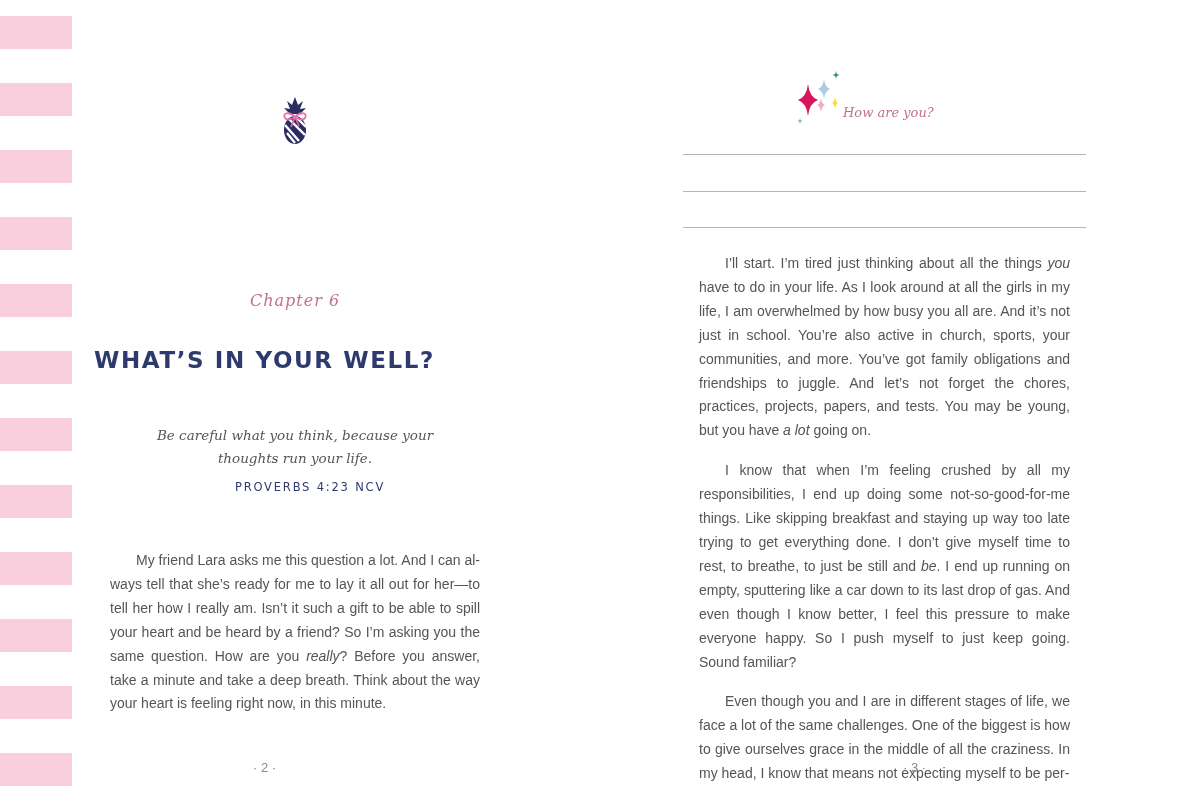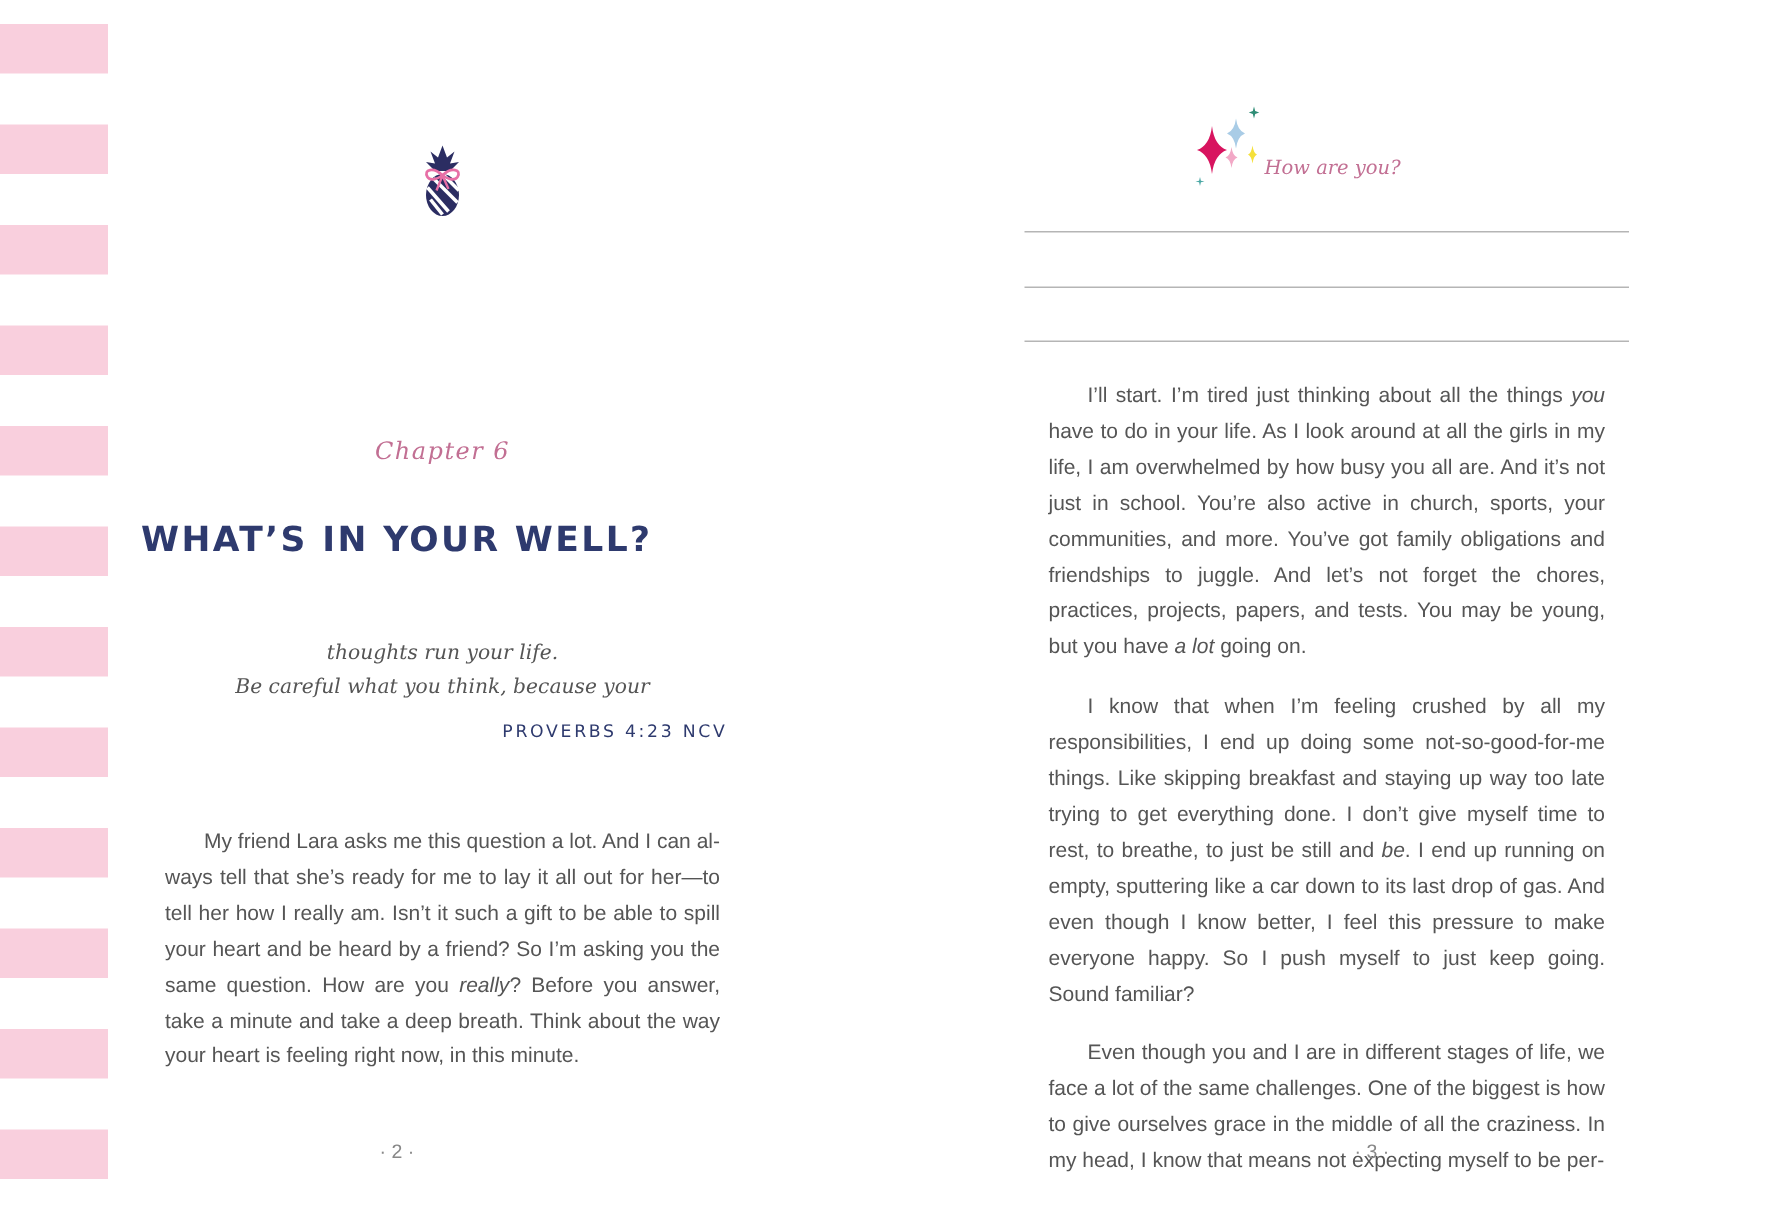--- a/index.html
+++ b/index.html
@@ -10,21 +10,21 @@
   .right-page { left: 590px; width: 590px; }
 
   .pineapple { position: absolute; left: 279px; top: 95px; width: 32px; height: 52px; }
 
   .chapter-label { position: absolute; left: 94px; width: 402px; top: 291px; text-align: center;
     font-family: "DejaVu Serif", serif; font-style: italic; font-size: 16px; color: #c26f93; letter-spacing: 1px; }
   .chapter-title { position: absolute; left: 94px; width: 402px; top: 347px; text-align: left;
     font-family: "DejaVu Sans", sans-serif; font-weight: bold; font-size: 23px; color: #2e3a6e; letter-spacing: 1.6px; }
   .epigraph { position: absolute; left: 94px; width: 402px; top: 424px; text-align: center;
     font-family: "DejaVu Serif", serif; font-style: italic; font-size: 13.5px; color: #555; line-height: 23px; }
-  .epigraph-ref { position: absolute; left: 83px; width: 402px; top: 480px; text-align: right;
+  .epigraph-ref { position: absolute; left: 109px; width: 402px; top: 480px; text-align: center;
     font-family: "DejaVu Sans", sans-serif; font-size: 11.5px; color: #2e3a6e; letter-spacing: 1.8px; }
 
   .body-text { position: absolute; font-family: "Liberation Sans", sans-serif; font-size: 14px; color: #555;
     line-height: 23.9px; text-align: justify; }
   .body-text p { margin: 16px; text-indent: 26px; }
   .body-text p.noindent { text-indent: 0; }
   .lead { font-family: "DejaVu Sans", sans-serif; font-weight: bold; color: #2e3a6e; font-size: 12.5px; }
   .left-body { left: 94px; width: 402px; top: 533px; }
   .right-body { left: 683px; width: 403px; top: 236px; }
 
@@ -62,22 +62,22 @@
     <path d="M10 24 L26 40" stroke="#fff" stroke-width="2.4"></path>
     <path d="M17 22 L27 32" stroke="#fff" stroke-width="2.4"></path>
     <path d="M16 22 C10 16 3 18 6 23 C8 26 13 24 16 22 C19 24 24 26 26 23 C29 18 22 16 16 22 Z" fill="none" stroke="#e76fa6" stroke-width="1.8"></path>
     <path d="M16 22 L12 32 M16 22 L20 31" stroke="#e76fa6" stroke-width="1.6"></path>
   </svg>
 
   <div class="chapter-label">Chapter 6</div>
   <div class="chapter-title">WHAT’S IN YOUR WELL?</div>
 
   <div class="epigraph">
+    <div>Be careful what you think, because your</div>
     <div>thoughts run your life.</div>
-    <div>Be careful what you think, because your</div>
   </div>
   <div class="epigraph-ref">PROVERBS 4:23 NCV</div>
 
   <div class="body-text left-body">
     <p><span>My friend Lara asks me this question a lot. And I can al­ways tell that she’s ready for me to lay it all out for her—to tell her how I really am. Isn’t it such a gift to be able to spill your heart and be heard by a friend? So I’m asking you the same question. How are you </span><em>really</em><span>? Before you answer, take a minute and take a deep breath. Think about the way your heart is feeling right now, in this minute.</span></p>
   </div>
 
   <div class="folio" style="left:253px;">· 2 ·</div>
 </div>
 

